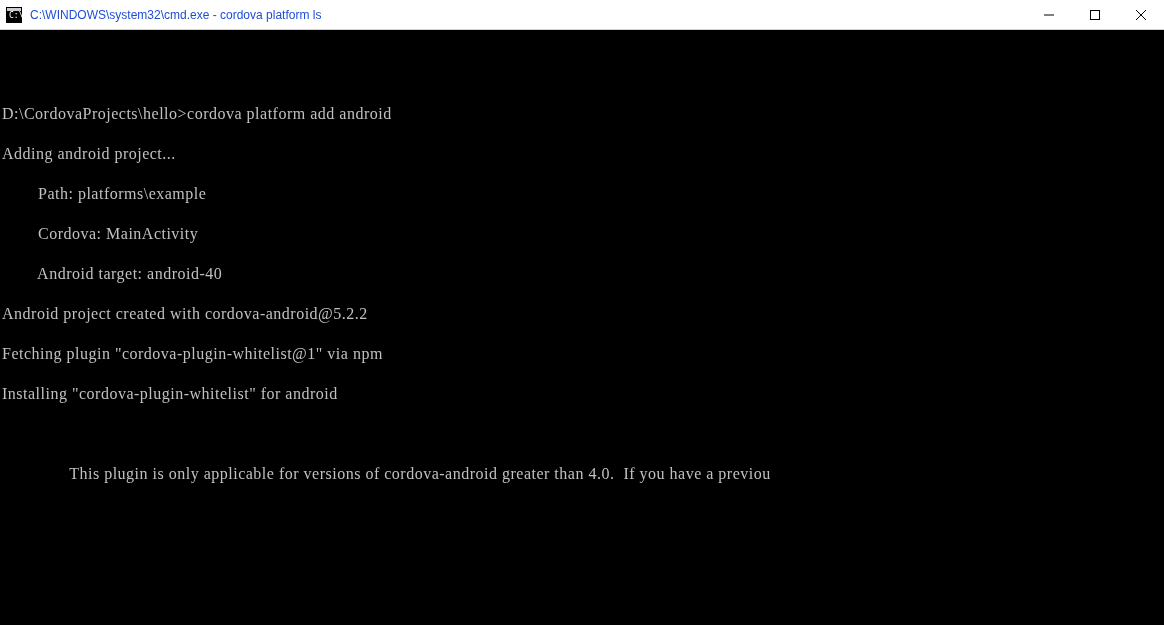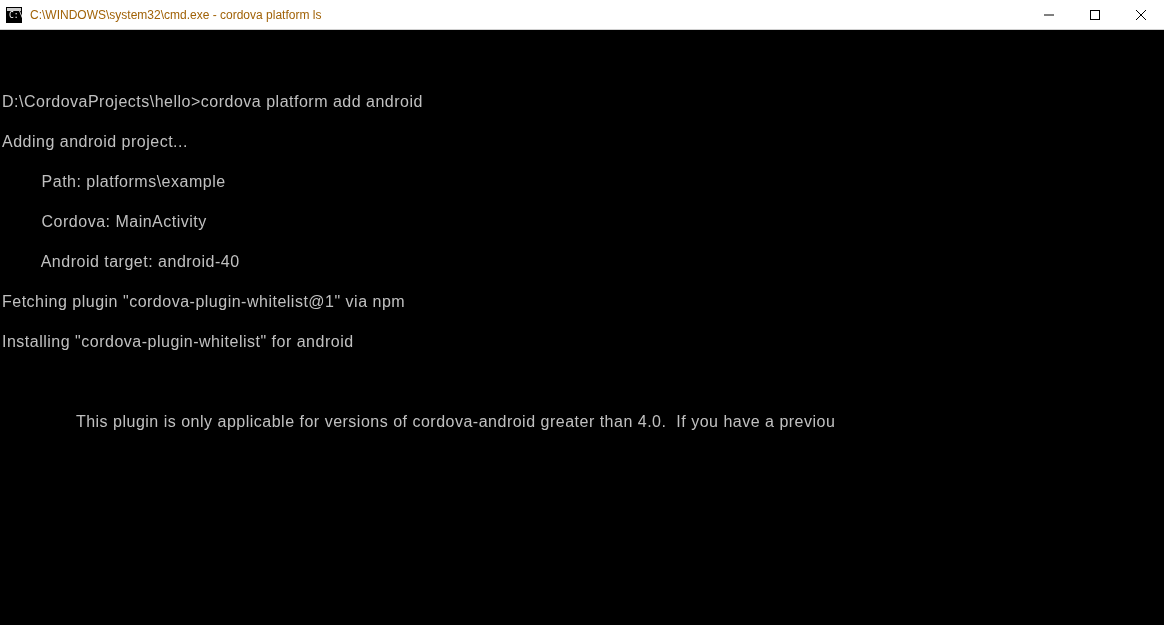--- a/index.html
+++ b/index.html
@@ -19,43 +19,43 @@
     }
     .titlebar-icon {
       width: 16px;
       height: 16px;
       margin: 0 6px;
       display: inline-flex;
     }
     .titlebar-title {
       flex: 1;
       font-size: 12px;
-      color: #a16207;
+      color: #1d4ed8;
       padding-left: 2px;
     }
     .titlebar-controls {
       display: flex;
     }
     .titlebar-btn {
       width: 46px;
       height: 30px;
       display: flex;
       align-items: center;
       justify-content: center;
       cursor: pointer;
     }
     .console {
       width: 100%;
       height: calc(100% - 30px);
       background: #000000;
       color: #c0c0c0;
-      font-family: Liberation Sans, sans-serif;
+      font-family: Liberation Serif, serif;
       font-size: 16px;
       line-height: 1.25;
-      padding: 2px 0 0 2px;
+      padding: 14px 0 0 2px;
       letter-spacing: 0.5px;
       white-space: pre-wrap;
       overflow: hidden;
     }
     .line { white-space: pre; }
   </style>
 </head>
 <body>
 
 <div class="titlebar">
@@ -87,20 +87,21 @@
   </div>
 </div>
 
 <div class="console">
 <div class="line"> </div>
 <div class="line"><span>D:\CordovaProjects\hello&gt;</span><span>cordova platform add android</span></div>
 <div class="line">Adding android project...</div>
 <div class="line">        Path: platforms\example</div>
 <div class="line">        Cordova: MainActivity</div>
 <div class="line">        Android target: android-40</div>
+<div class="line">Android project created with cordova-android@5.2.2</div>
 <div class="line">Fetching plugin "cordova-plugin-whitelist@1" via npm</div>
 <div class="line">Installing "cordova-plugin-whitelist" for android</div>
 <div class="line"> </div>
 <div class="line">               This plugin is only applicable for versions of cordova-android greater than 4.0.  If you have a previou</div>
 
 
 
 
 
 

